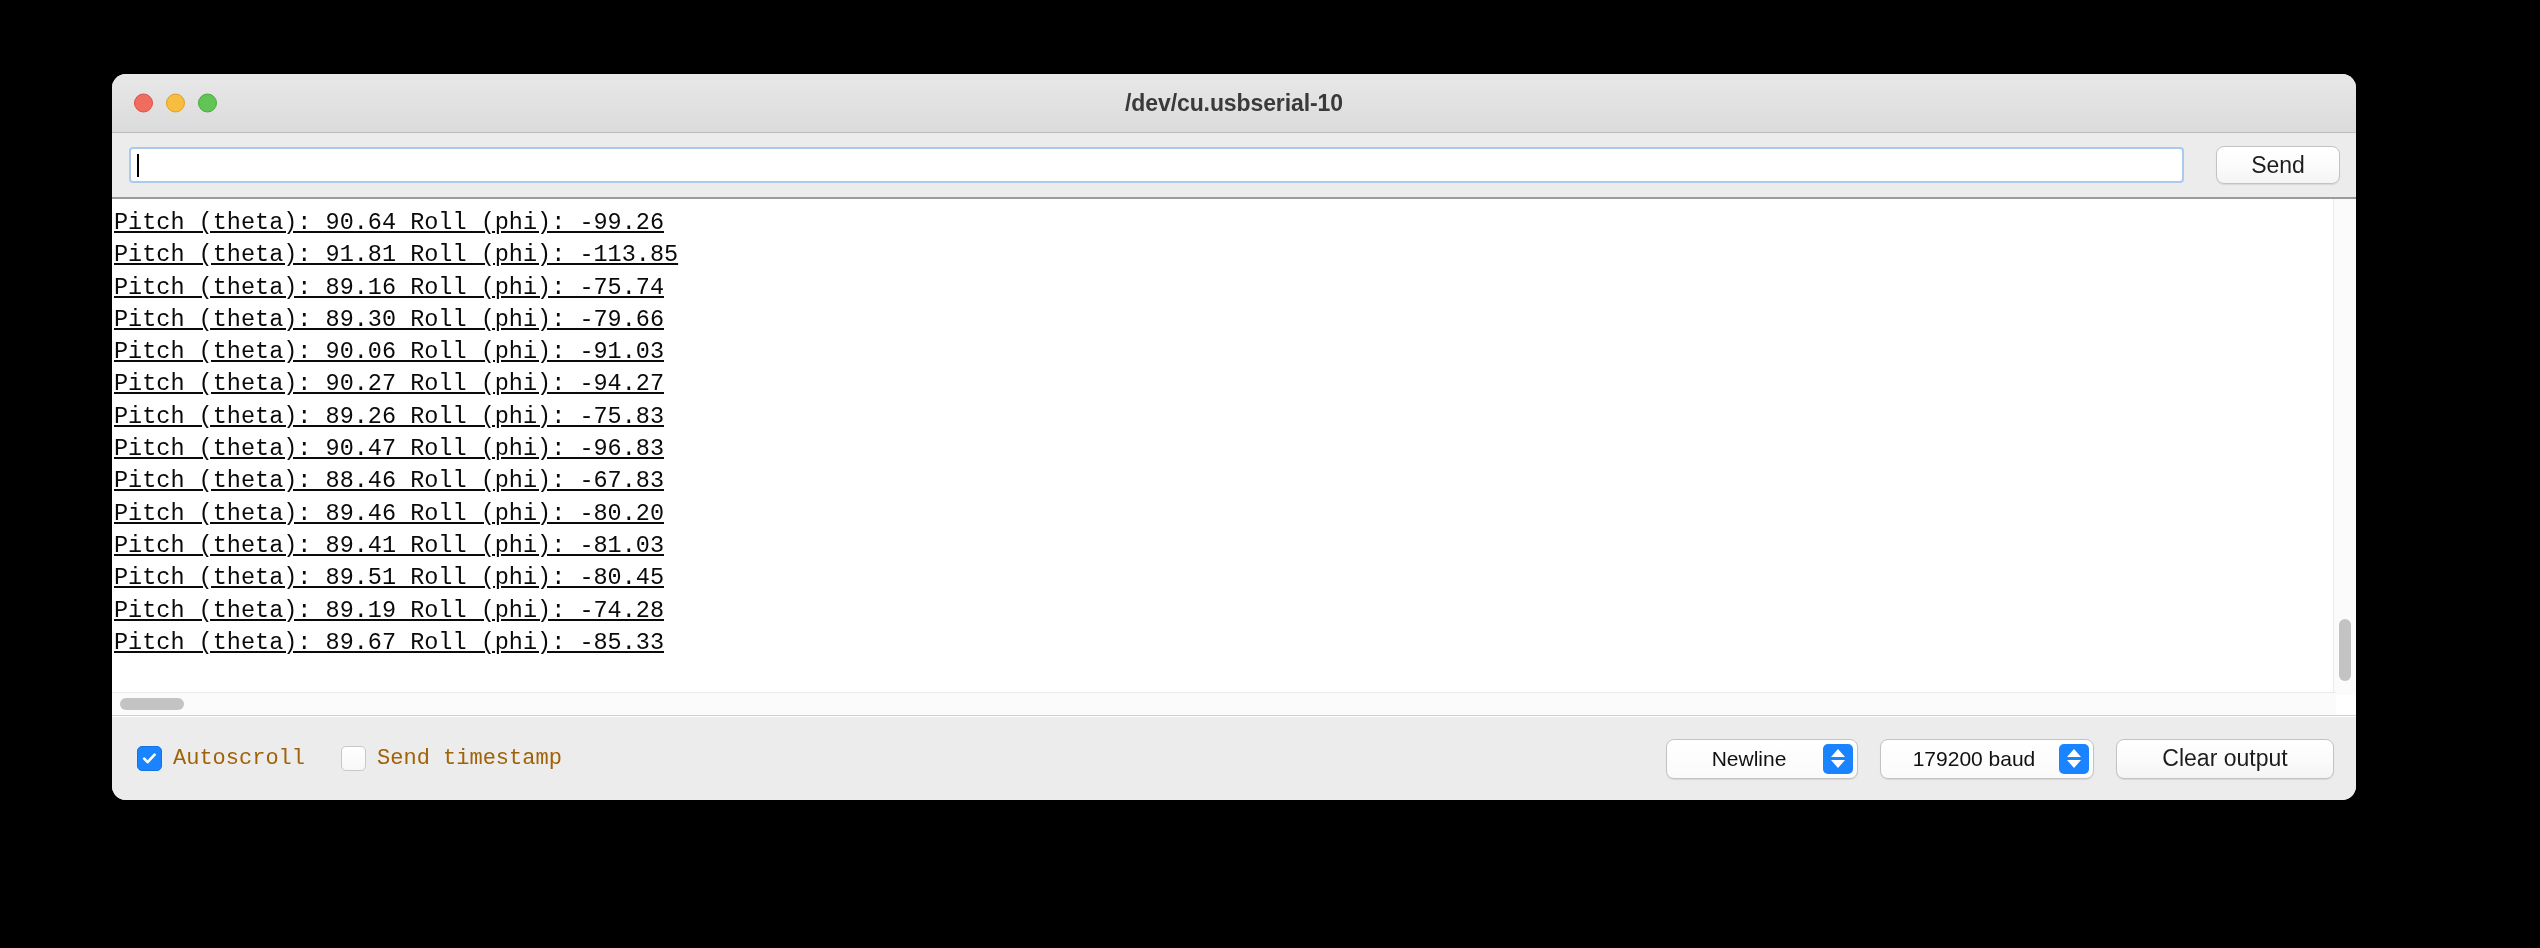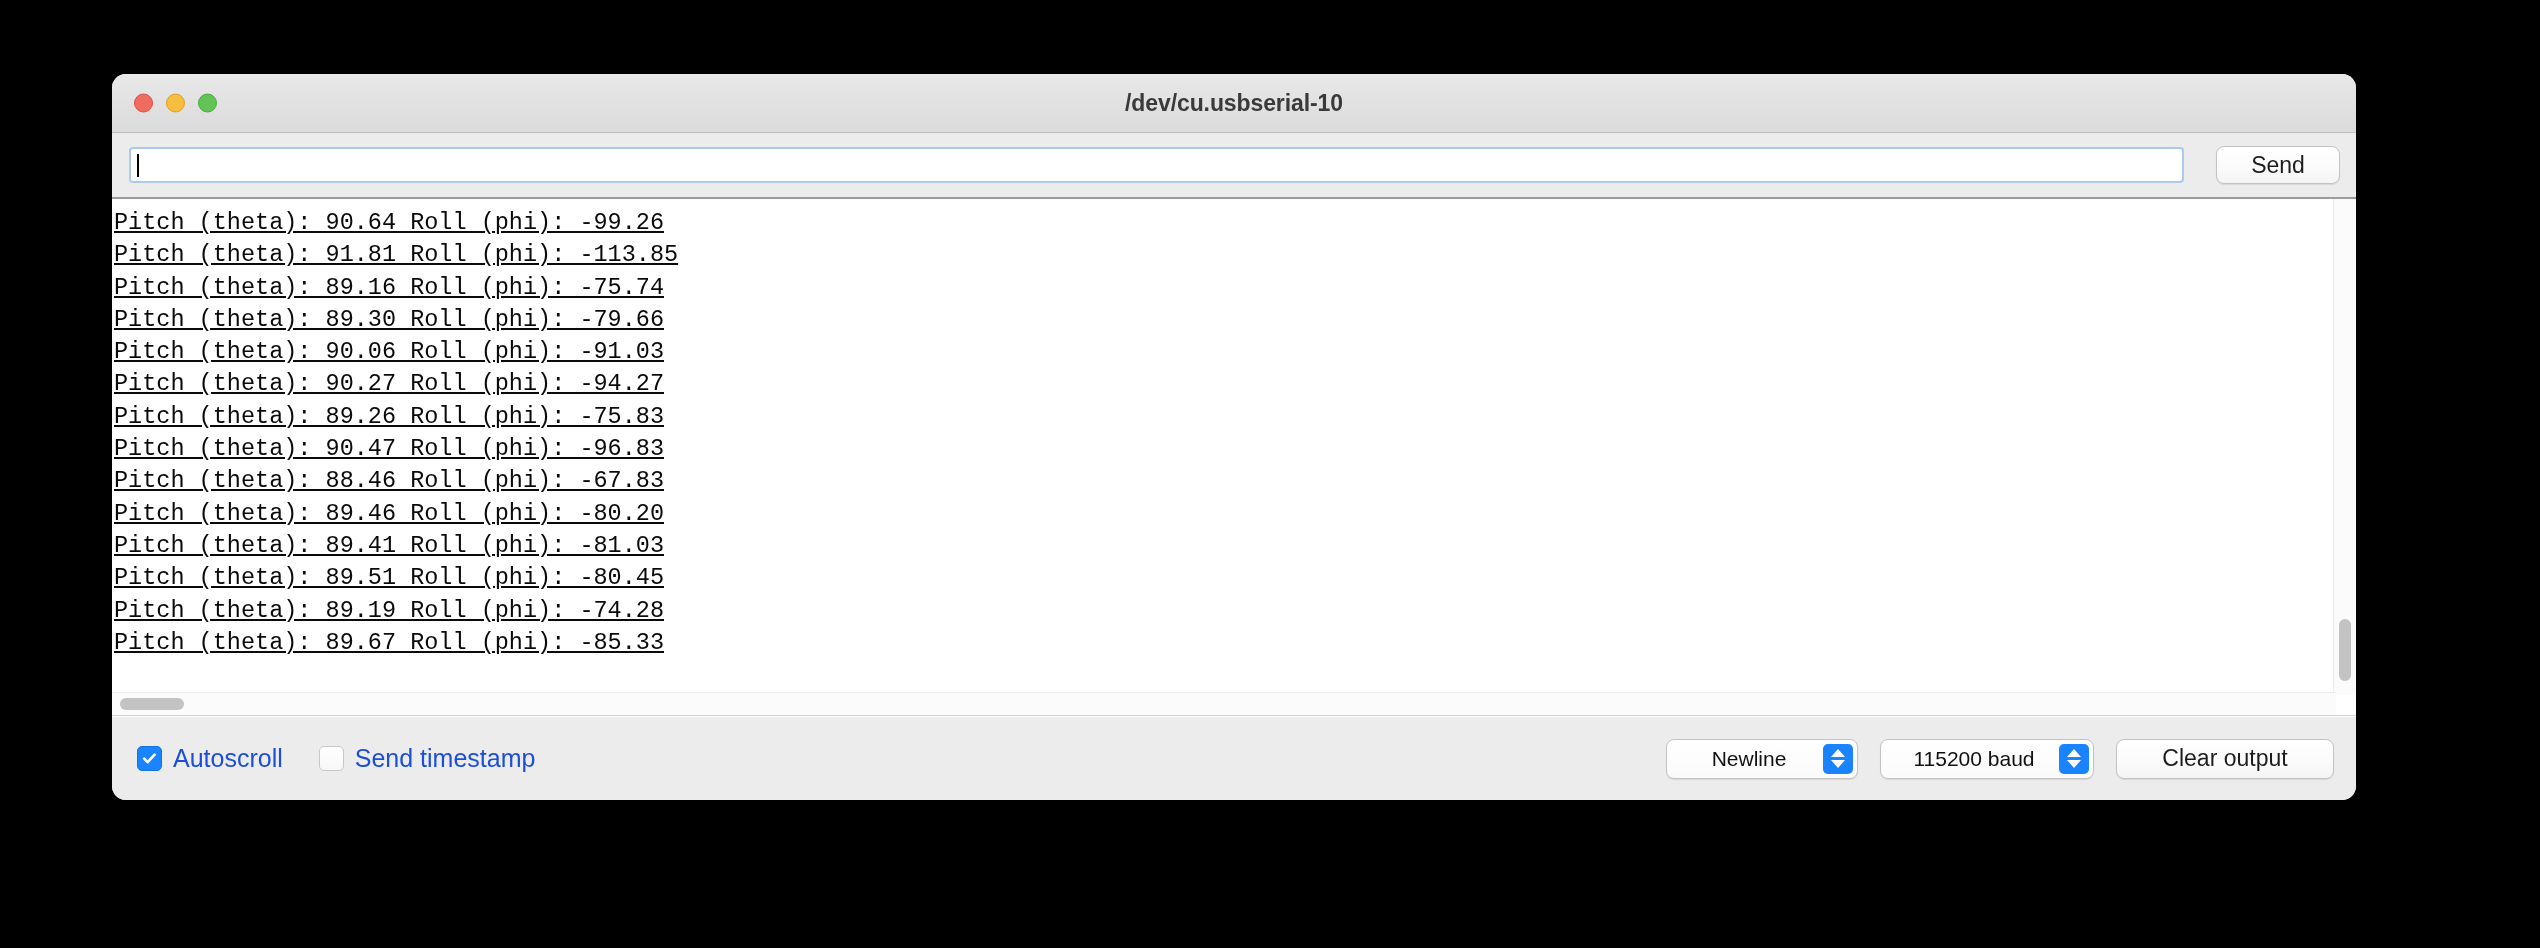--- a/index.html
+++ b/index.html
@@ -234,23 +234,24 @@
   .cbox.on {
     background: #1a83ff;
     border: 1px solid #1673e0;
   }
   .cbox.off {
     background: linear-gradient(to bottom,#ffffff,#f7f7f7);
     border: 1px solid #c8c8c8;
   }
   .cbox.on svg { display: block; }
   .check-label {
-    font-size: 25px;
-    color: #1d4ed8;
+    font-size: 22px;
+    color: #a16207;
     white-space: nowrap;
+    font-family: Liberation Mono, monospace;
   }
 
   .spacer { flex: 1 1 auto; }
 
   .right-group {
     display: flex;
     align-items: center;
     gap: 22px;
   }
 
@@ -378,21 +379,21 @@
 
         <div class="select sel-newline">
           <span class="select-label">Newline</span>
           <span class="stepper">
             <span class="chev up"></span>
             <span class="chev down"></span>
           </span>
         </div>
 
         <div class="select sel-baud">
-          <span class="select-label">115200 baud</span>
+          <span class="select-label">179200 baud</span>
           <span class="stepper">
             <span class="chev up"></span>
             <span class="chev down"></span>
           </span>
         </div>
 
         <div class="btn btn-clear">Clear output</div>
       </div>
     </div>
 

